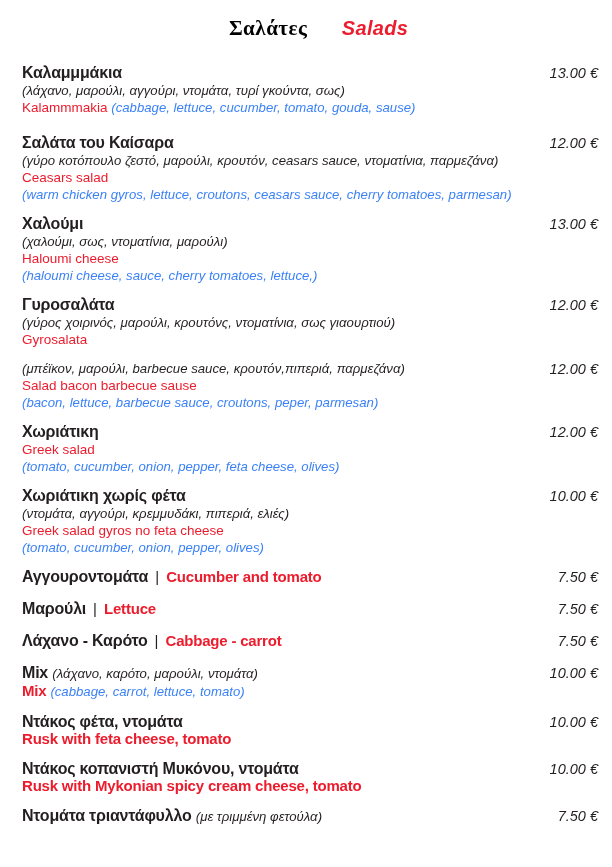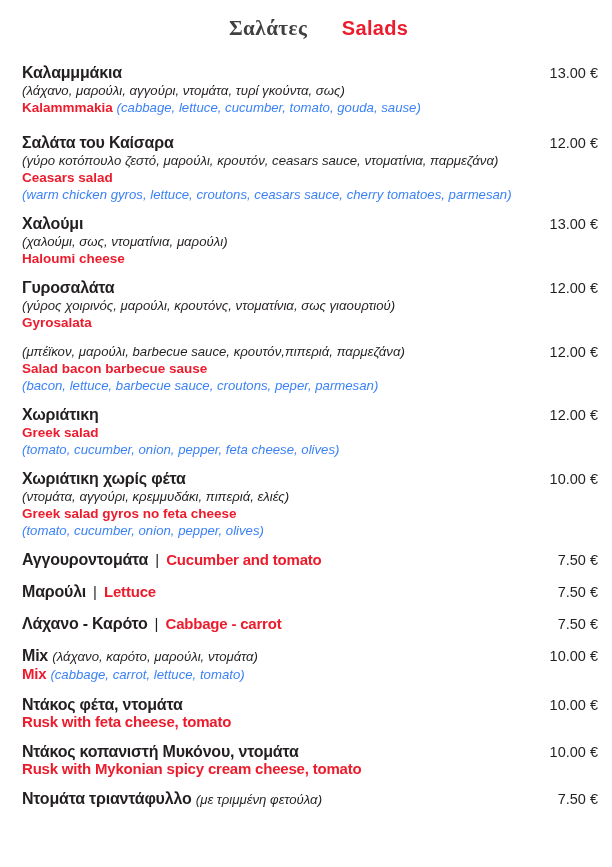--- a/index.html
+++ b/index.html
@@ -7,44 +7,44 @@
     width:612px;height:867px;box-sizing:border-box;
     padding-top:14px;background:#ffffff;overflow:hidden;
     font-family:"Liberation Sans","DejaVu Sans",sans-serif;
     color:#231f20;
   }
   .title{
     text-align:center;line-height:28px;margin:0 0 20px 0;white-space:nowrap;
   }
   .title-greek{
     font-family:"Liberation Serif","DejaVu Serif",serif;
-    font-weight:700;font-size:21px;letter-spacing:.5px;color:#404040;margin-left:25px;
+    font-weight:700;font-size:21px;letter-spacing:.5px;color:#000000;margin-left:25px;
   }
   .title-english{
-    font-weight:700;font-size:20px;
+    font-weight:700;font-style:italic;font-size:20px;
     color:#ec1c2d;margin-left:30px;letter-spacing:.3px;
   }
   .content{padding:0 14px 0 22px;}
   .item{display:flex;align-items:flex-start;}
   .item.four{margin-bottom:12px;}
   .item.three{margin-bottom:18px;}
   .item.two{margin-bottom:13px;}
   .item.one{margin-bottom:14px;align-items:flex-end;}
   .lines{flex:1;min-width:0;}
   .line{line-height:16px;white-space:nowrap;}
   .line.head{line-height:18px;}
   .gb{font-weight:700;font-size:16px;color:#231f20;letter-spacing:-0.2px;}
   .gi{font-style:italic;font-size:13.2px;color:#231f20;}
-  .eb{font-weight:700;font-size:13.5px;color:#ec1c2d;}
+  .eb{font-weight:400;font-size:13.5px;color:#ec1c2d;}
   .ebl{font-weight:700;font-size:15px;color:#ec1c2d;letter-spacing:-0.2px;}
   .ei{font-style:italic;font-size:13.2px;color:#3b82f6;}
   .sep{font-weight:400;font-size:15px;color:#231f20;padding:0 7px;}
   .price{
     text-align:right;line-height:18px;white-space:nowrap;
-    font-size:14.5px;color:#231f20;padding-left:8px;
+    font-size:14.5px;color:#231f20;padding-left:8px;font-style:italic;
   }
 </style>
 </head>
 <body>
 
 <div class="page">
   <div class="title">
     <span class="title-greek">Σαλάτες</span>
     <span class="title-english">Salads</span>
   </div>
@@ -64,20 +64,21 @@
           <div class="line"><span class="eb">Ceasars salad</span></div>
           <div class="line"><span class="ei">(warm chicken gyros, lettuce, croutons, ceasars sauce, cherry tomatoes, parmesan)</span></div>
         </div>
         <div class="price">12.00 €</div>
       </div>
       <div class="item four">
         <div class="lines">
           <div class="line head"><span class="gb">Χαλούμι</span></div>
           <div class="line"><span class="gi">(χαλούμι, σως, ντοματίνια, μαρούλι)</span></div>
           <div class="line"><span class="eb">Haloumi cheese</span></div>
+          <div class="line"><span class="ei">(haloumi cheese, sauce, cherry tomatoes, lettuce,)</span></div>
         </div>
         <div class="price">13.00 €</div>
       </div>
       <div class="item four">
         <div class="lines">
           <div class="line head"><span class="gb">Γυροσαλάτα</span></div>
           <div class="line"><span class="gi">(γύρος χοιρινός, μαρούλι, κρουτόνς, ντοματίνια, σως γιαουρτιού)</span></div>
           <div class="line"><span class="eb">Gyrosalata</span></div>
         </div>
         <div class="price">12.00 €</div>

